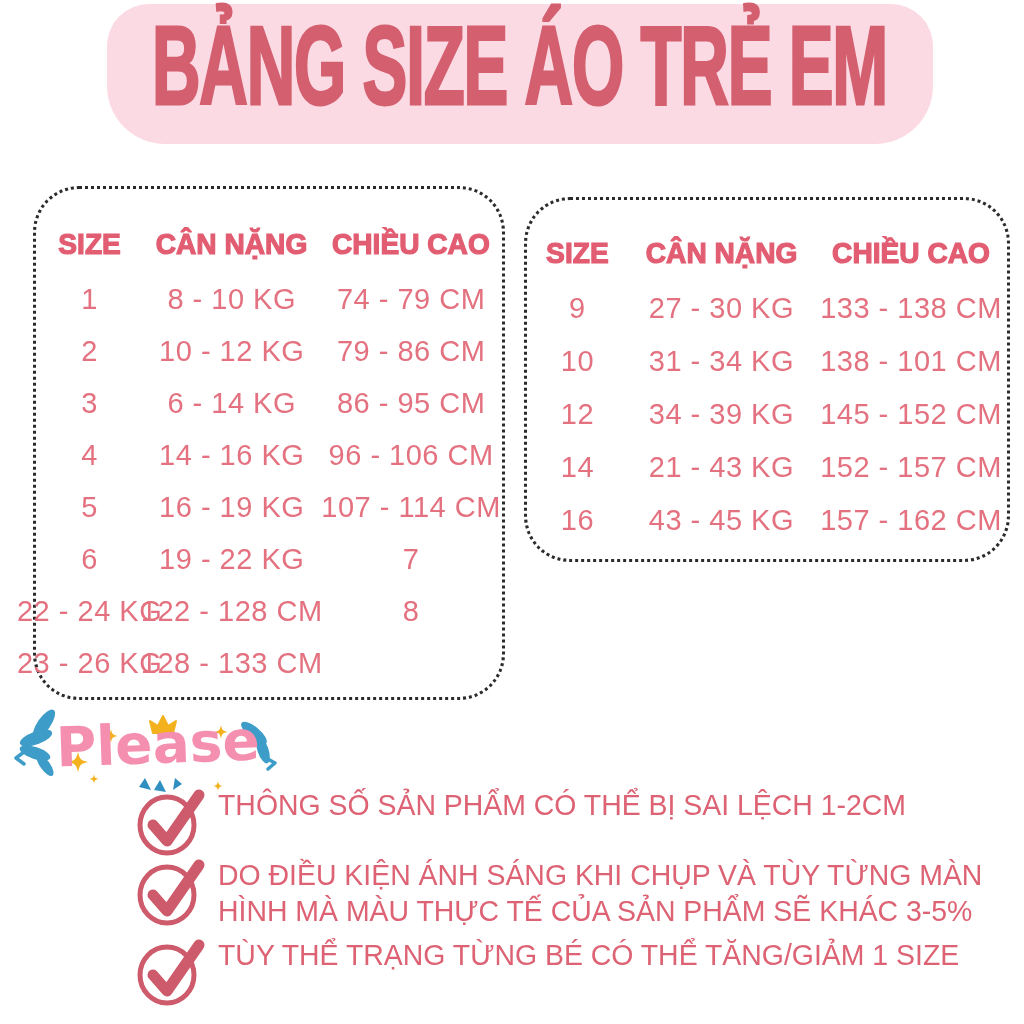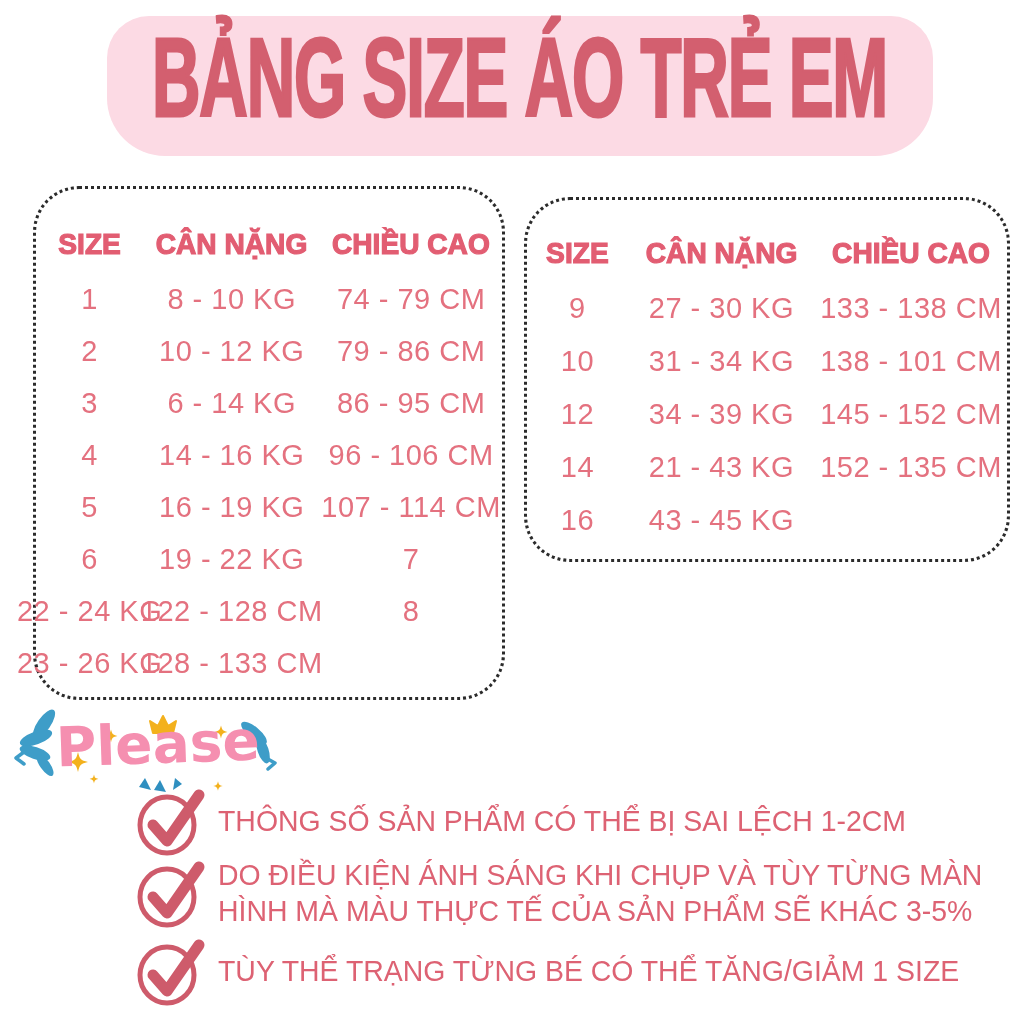--- a/index.html
+++ b/index.html
@@ -2,21 +2,21 @@
 <html style="--banner_bg: #fcdae4; --title: #d35f6f; --table_header: #e25d72; --table_text: #e4717f; --note_text: #dd6273; --check: #ce5b6b; --please_pink: #f58fb0; --leaf_blue: #3e9dc8; --sparkle_yellow: #f3b11d; --border_dots: #2b2b2b;"><head>
 <meta charset="utf-8">
 <style>
   html,body{margin:0;padding:0;}
   body{
     width:1024px;height:1024px;position:relative;background:#ffffff;
     font-family:"Liberation Sans", sans-serif;overflow:hidden;
   }
   
   .banner{
-    position:absolute;left:107px;top:16px;width:826px;height:140px;
+    position:absolute;left:107px;top:4px;width:826px;height:140px;
     background:var(--banner_bg,#fcdae4);
     border-radius:42px 42px 58px 58px;
     display:flex;align-items:center;justify-content:center;
   }
   .page-title{
     font-weight:bold;font-size:112px;color:var(--title,#d35f6f);
     -webkit-text-stroke:3px currentColor;
     transform:scaleX(0.60);white-space:nowrap;letter-spacing:-2px;
     padding-bottom:18px;
   }
@@ -45,21 +45,21 @@
   
   .please{position:absolute;left:14px;top:700px;width:280px;height:110px;}
   .please svg{position:absolute;left:0;top:0;overflow:visible;}
   .please-text{
     position:absolute;left:42px;top:12px;
     font-family:"DejaVu Sans", sans-serif;font-weight:bold;font-size:55px;
     color:var(--please_pink,#f58fb0);transform:rotate(-2deg);
     white-space:nowrap;
   }
   
-  .note{position:absolute;left:136px;display:flex;align-items:center;gap:16px;}
+  .note{position:absolute;left:136px;display:flex;gap:16px;}
   #note-1{top:788px;} #note-2{top:858px;} #note-3{top:938px;}
   .note-icon{width:66px;height:68px;flex:none;overflow:visible;}
   .note-text{
     font-size:29px;color:var(--note_text,#dd6273);line-height:1.24;
     white-space:nowrap;transform:scaleX(0.98);transform-origin:left center;
   }
 </style>
 </head>
 <body>
 
@@ -111,23 +111,24 @@
       <div class="cell">27 - 30 KG</div>
       <div class="cell">133 - 138 CM</div>
       <div class="cell">10</div>
       <div class="cell">31 - 34 KG</div>
       <div class="cell">138 - 101 CM</div>
       <div class="cell">12</div>
       <div class="cell">34 - 39 KG</div>
       <div class="cell">145 - 152 CM</div>
       <div class="cell">14</div>
       <div class="cell">21 - 43 KG</div>
-      <div class="cell">152 - 135 CM</div>
+      <div class="cell">152 - 157 CM</div>
       <div class="cell">16</div>
       <div class="cell">43 - 45 KG</div>
+      <div class="cell">157 - 162 CM</div>
     </div>
 </div>
 
 <div class="please">
   <svg width="280" height="110" viewBox="0 0 280 110">
 
     <g fill="#3e9dc8">
       <ellipse cx="30" cy="24" rx="17" ry="6.5" transform="rotate(-55 30 24)"></ellipse>
       <ellipse cx="22" cy="38" rx="17" ry="6.5" transform="rotate(-20 22 38)"></ellipse>
       <ellipse cx="21" cy="53" rx="16" ry="6" transform="rotate(18 21 53)"></ellipse>

